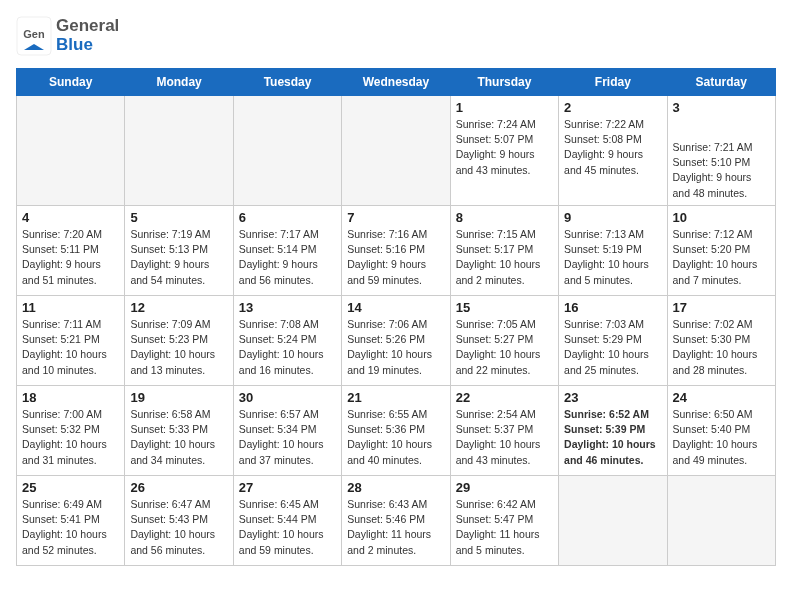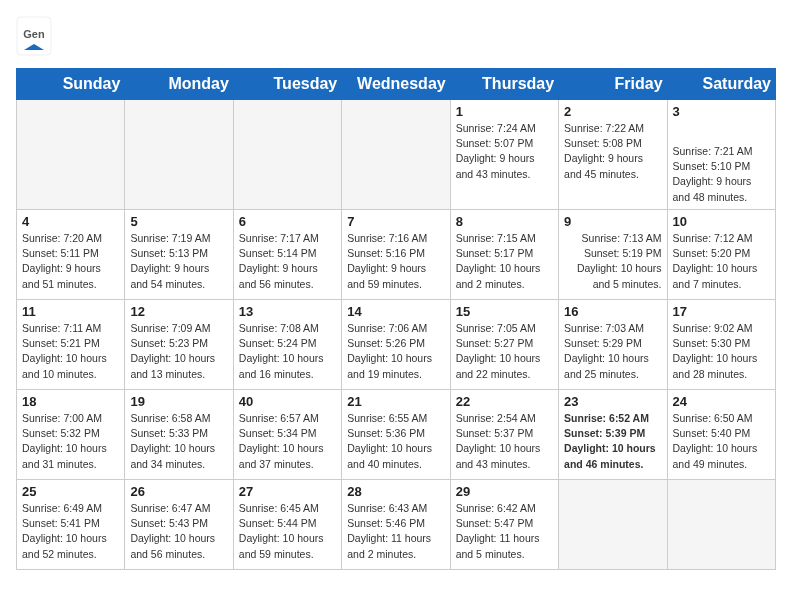--- a/index.html
+++ b/index.html
@@ -37,22 +37,22 @@
     }
     .calendar {
       width: 100%;
       border-collapse: collapse;
       font-size: 11px;
     }
     .calendar thead th {
       background: #1a6bbf;
       color: #fff;
       padding: 6px 4px;
-      text-align: right;
-      font-size: 16px;
+      text-align: center;
+      font-size: 12px;
       font-weight: bold;
       border: 1px solid #1a6bbf;
     }
     .calendar tbody td {
       border: 1px solid #ccc;
       vertical-align: top;
       padding: 4px 5px;
       width: 108px;
       min-height: 80px;
       height: 90px;
@@ -81,20 +81,24 @@
 </head>
 <body>
 
 <div class="header">
   <div class="logo">
   <svg width="36" height="40" viewBox="0 0 36 40">
     <rect x="1" y="1" width="34" height="38" rx="4" fill="#fff" stroke="#ddd" stroke-width="0.5"></rect>
     <text x="18" y="22" text-anchor="middle" font-size="11" font-weight="bold" fill="#555" font-family="Arial">Gen</text>
     <path d="M18 28 L28 34 L8 34 Z" fill="#1a6bbf"></path>
   </svg>
+  <div style="line-height:1.1">
+    <span style="color:#555;font-size:17px;font-weight:bold;">General</span><br>
+    <span style="color:#1a6bbf;font-size:17px;font-weight:bold;">Blue</span>
+  </div>
 </div>
   <div class="title-block">
     <div class="month-title"></div>
     <div class="location"></div>
   </div>
 </div>
 
 <table class="calendar">
   <thead>
     <tr>
@@ -166,21 +170,21 @@
         </td>
         <td>
           <div class="day-number">8</div>
           <div class="day-info" style="white-space: pre-line;">Sunrise: 7:15 AM
 Sunset: 5:17 PM
 Daylight: 10 hours
 and 2 minutes.</div>
         </td>
         <td>
           <div class="day-number">9</div>
-          <div class="day-info" style="white-space: pre-line; text-align: right;">Sunrise: 7:13 AM
+          <div class="day-info" style="white-space: pre-line;">Sunrise: 7:13 AM
 Sunset: 5:19 PM
 Daylight: 10 hours
 and 5 minutes.</div>
         </td>
         <td>
           <div class="day-number">10</div>
           <div class="day-info" style="white-space: pre-line;">Sunrise: 7:12 AM
 Sunset: 5:20 PM
 Daylight: 10 hours
 and 7 minutes.</div>
@@ -224,21 +228,21 @@
         </td>
         <td>
           <div class="day-number">16</div>
           <div class="day-info" style="white-space: pre-line;">Sunrise: 7:03 AM
 Sunset: 5:29 PM
 Daylight: 10 hours
 and 25 minutes.</div>
         </td>
         <td>
           <div class="day-number">17</div>
-          <div class="day-info" style="white-space: pre-line;">Sunrise: 9:02 AM
+          <div class="day-info" style="white-space: pre-line;">Sunrise: 7:02 AM
 Sunset: 5:30 PM
 Daylight: 10 hours
 and 28 minutes.</div>
         </td>
       </tr>
       <tr>
         <td>
           <div class="day-number">18</div>
           <div class="day-info" style="white-space: pre-line;">Sunrise: 7:00 AM
 Sunset: 5:32 PM
@@ -246,21 +250,21 @@
 and 31 minutes.</div>
         </td>
         <td>
           <div class="day-number">19</div>
           <div class="day-info" style="white-space: pre-line;">Sunrise: 6:58 AM
 Sunset: 5:33 PM
 Daylight: 10 hours
 and 34 minutes.</div>
         </td>
         <td>
-          <div class="day-number">40</div>
+          <div class="day-number">30</div>
           <div class="day-info" style="white-space: pre-line;">Sunrise: 6:57 AM
 Sunset: 5:34 PM
 Daylight: 10 hours
 and 37 minutes.</div>
         </td>
         <td>
           <div class="day-number">21</div>
           <div class="day-info" style="white-space: pre-line;">Sunrise: 6:55 AM
 Sunset: 5:36 PM
 Daylight: 10 hours

